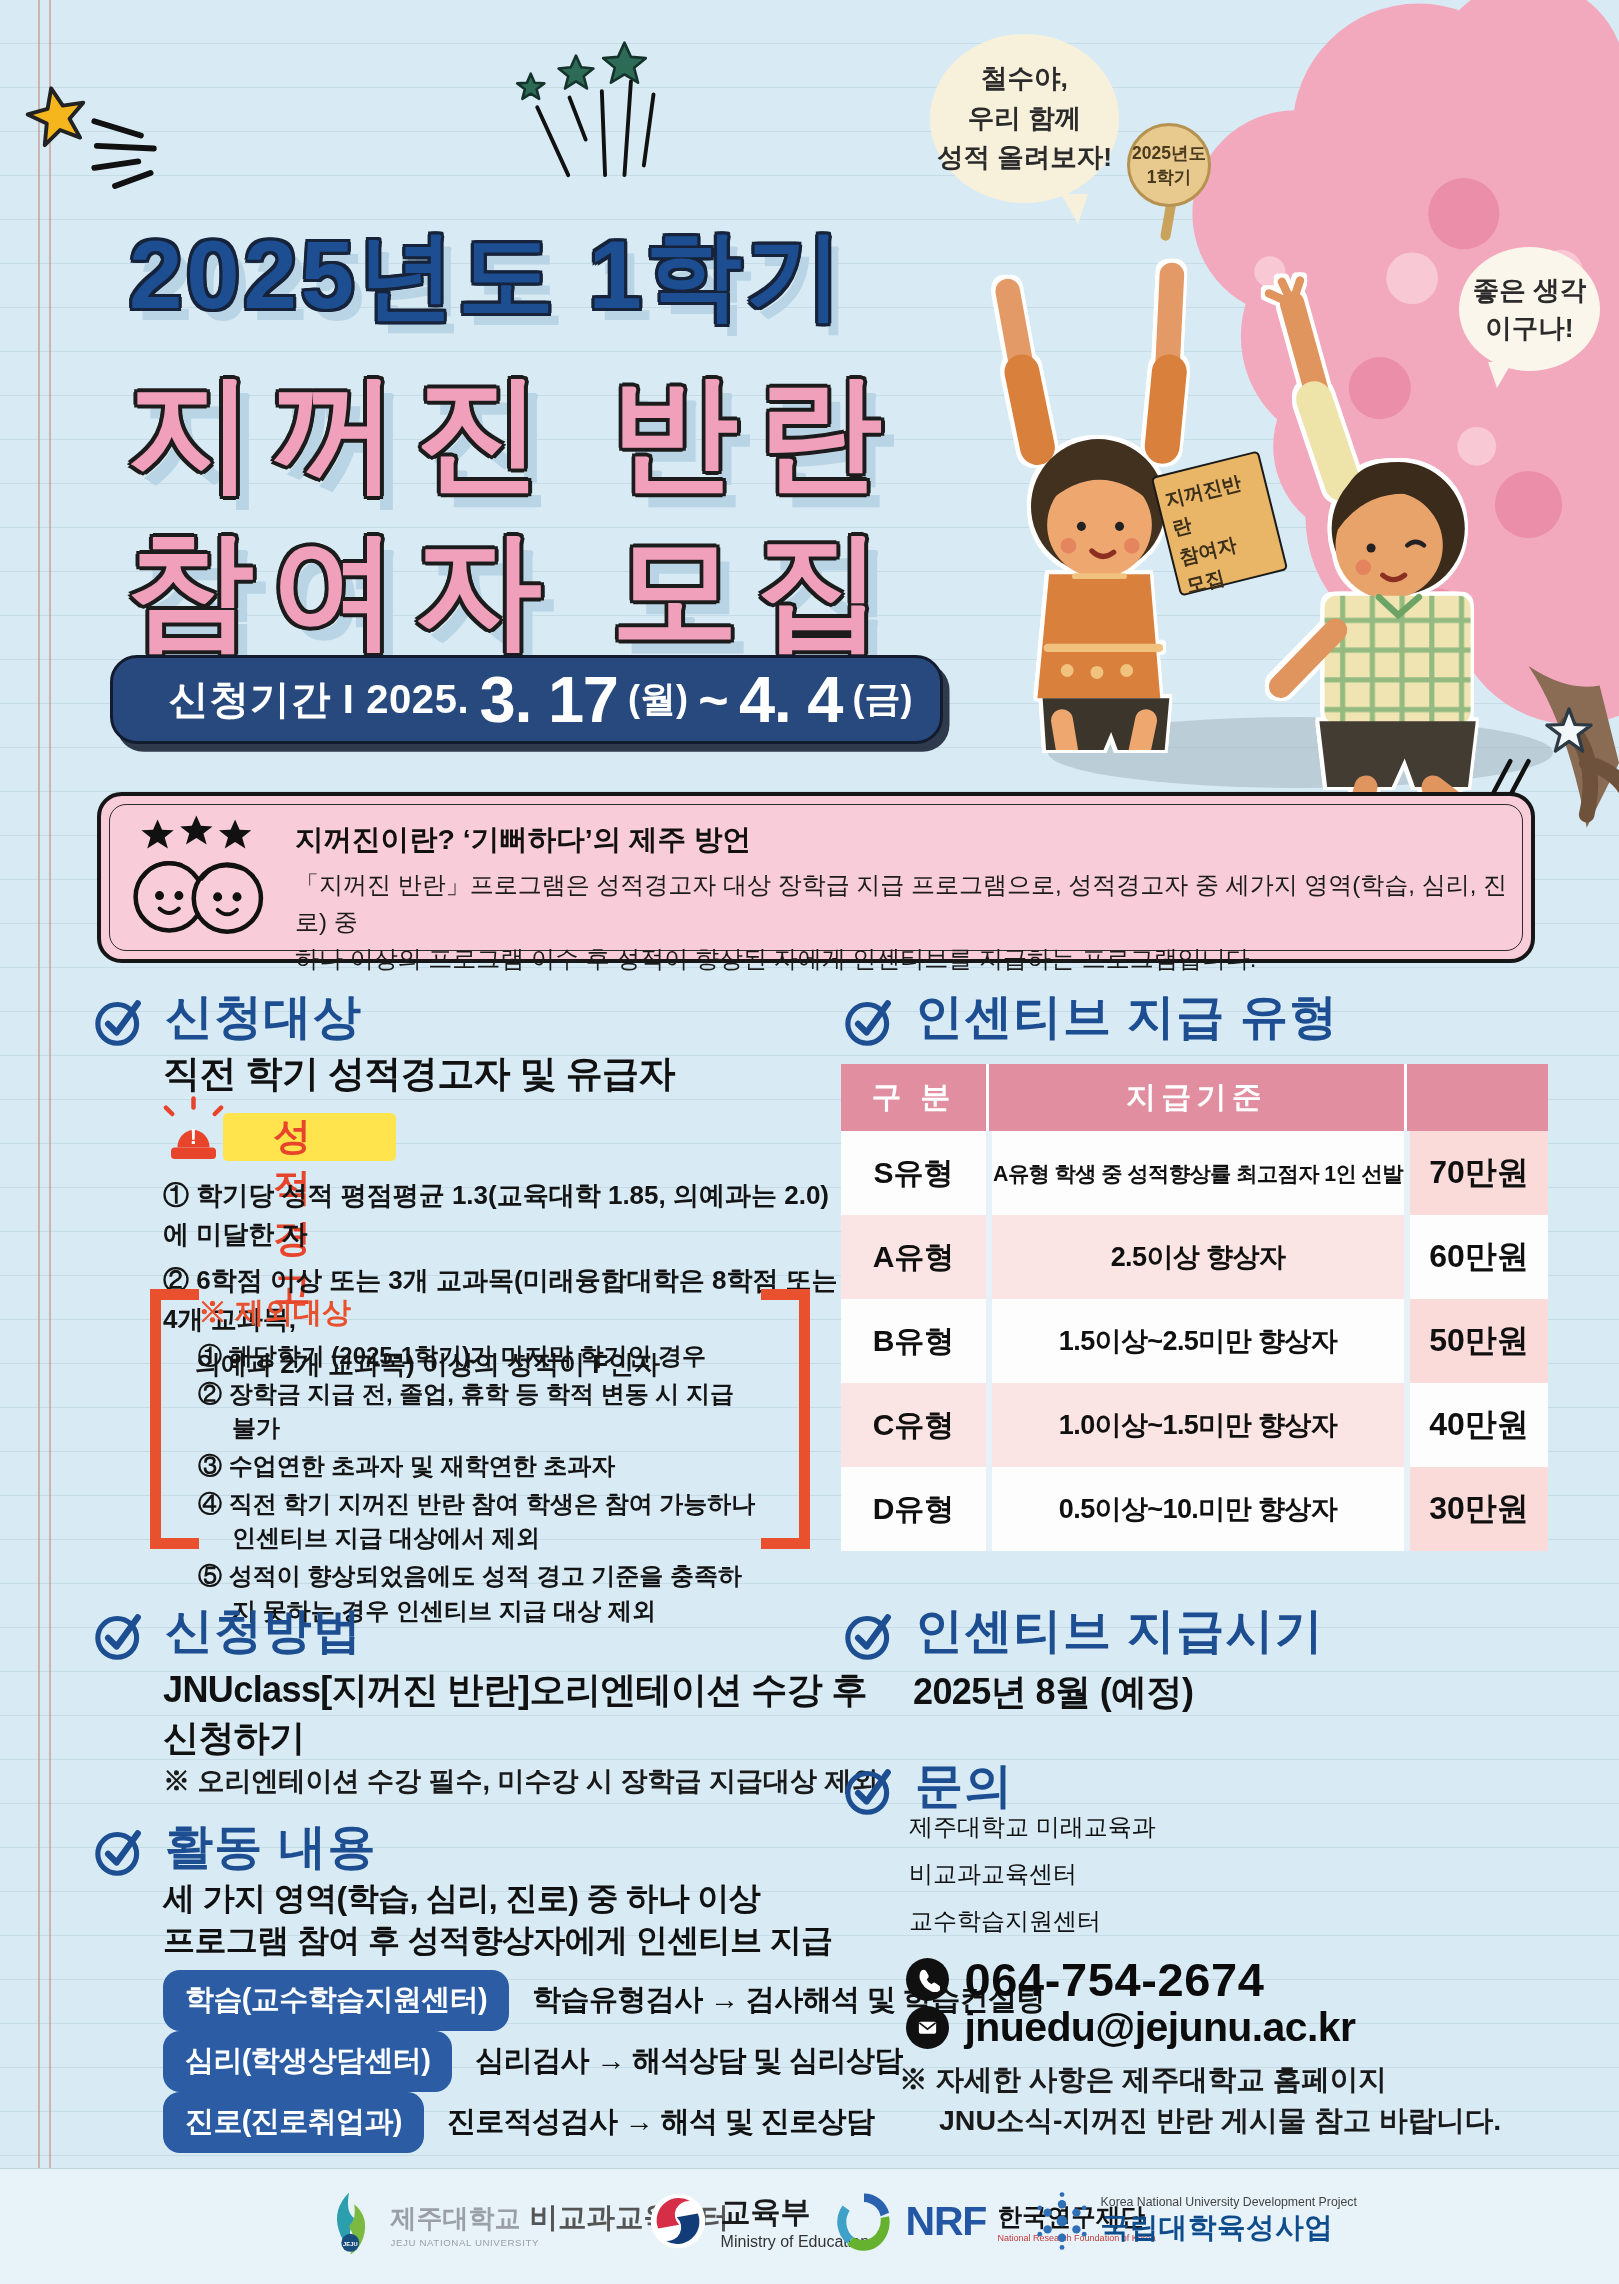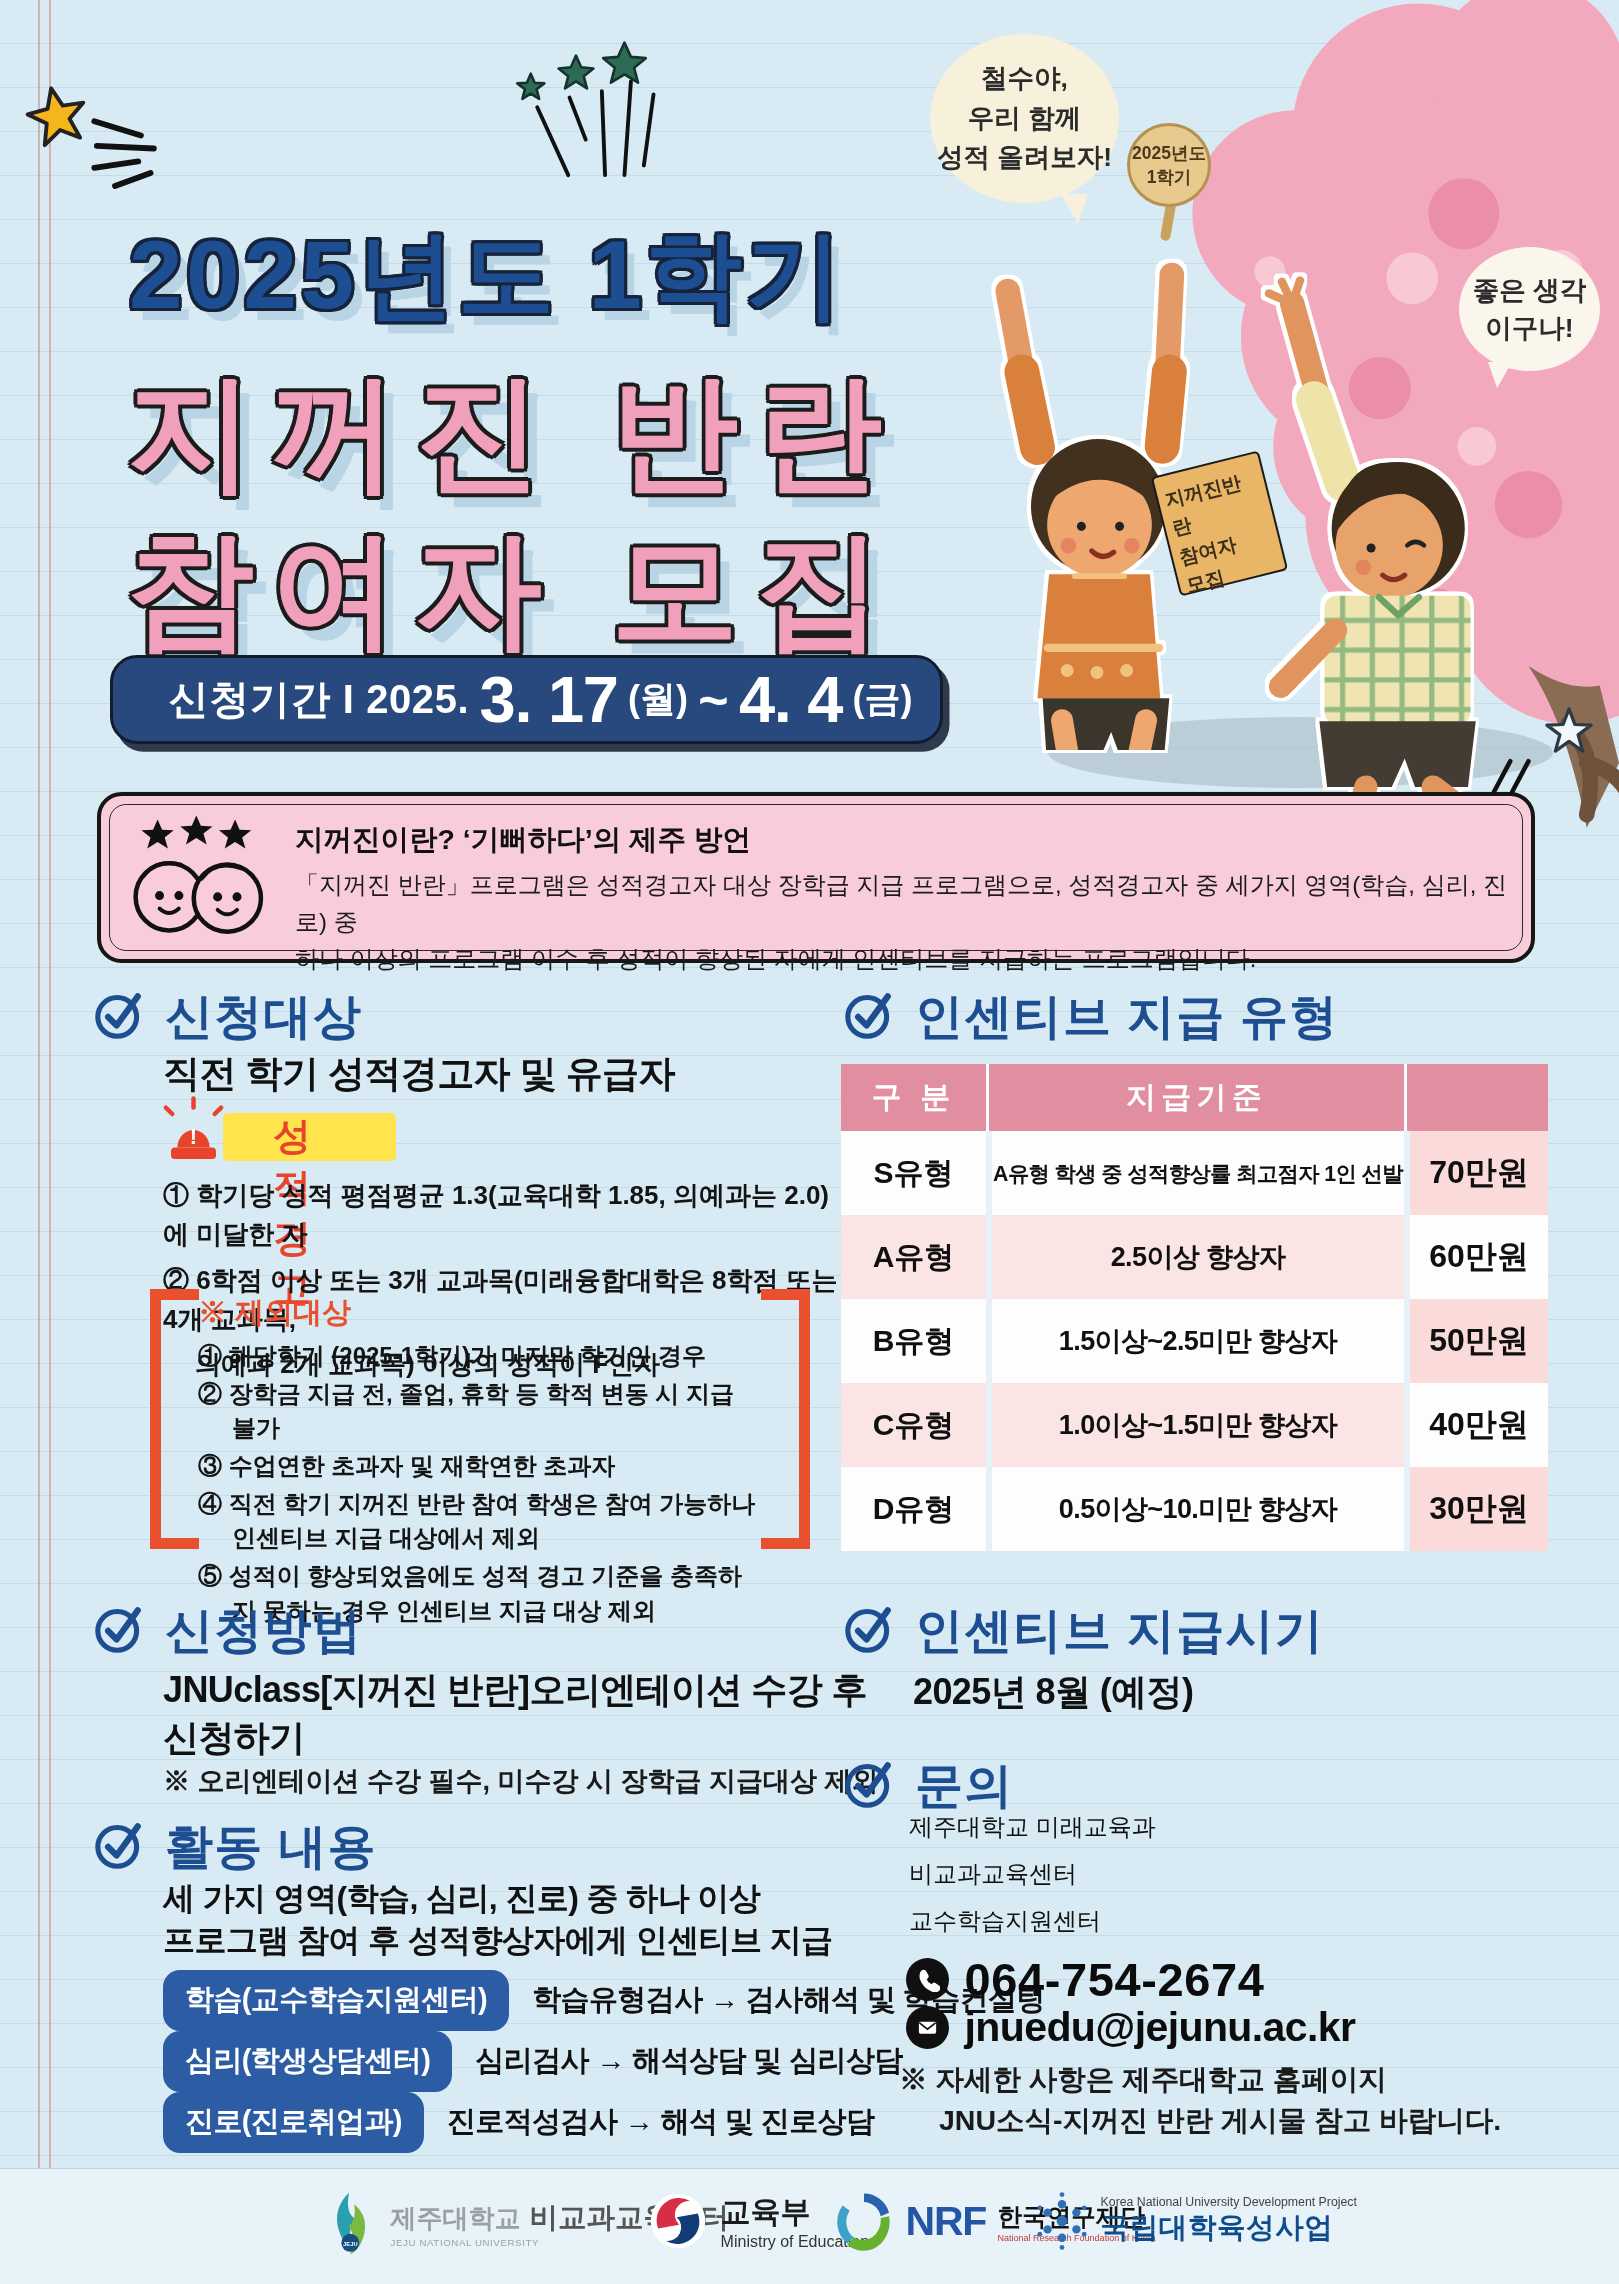--- a/index.html
+++ b/index.html
@@ -42,21 +42,21 @@
   
   .defbox{
     left:97px;top:792px;width:1430px;height:163px;background:#f8ccd8;
     border:4.5px solid #161616;border-radius:24.6px;
   }
   .defbox::before{content:'';position:absolute;inset:7.8px;border:1.9px solid #2a2a2a;border-radius:17px;pointer-events:none;}
   .def-title{position:absolute;left:194px;top:24.6px;font-size:28.5px;font-weight:900;color:#111;}
   .def-body{position:absolute;left:194px;top:70px;font-size:24px;font-weight:500;color:#1b1b1b;line-height:1.55;}
 
   
-  .sec{display:flex;align-items:flex-start;gap:17px;}
+  .sec{display:flex;align-items:flex-end;gap:17px;}
   .sec .t{font-size:48px;font-weight:900;color:#1d4e91;letter-spacing:1.3px;}
 
   .subtitle{font-size:37px;font-weight:900;color:#111;letter-spacing:-0.6px;}
   .criteria{font-size:26px;font-weight:700;color:#141414;line-height:1.5;}
   .criteria div{margin-bottom:6.5px;}
   .criteria .cont{padding-left:32px;}
 
   
   .excl{left:150px;top:1289px;width:660px;height:260px;padding:3.9px 48px;box-sizing:border-box;}
   .excl::before{content:'';position:absolute;left:0;top:0;bottom:0;width:38px;

